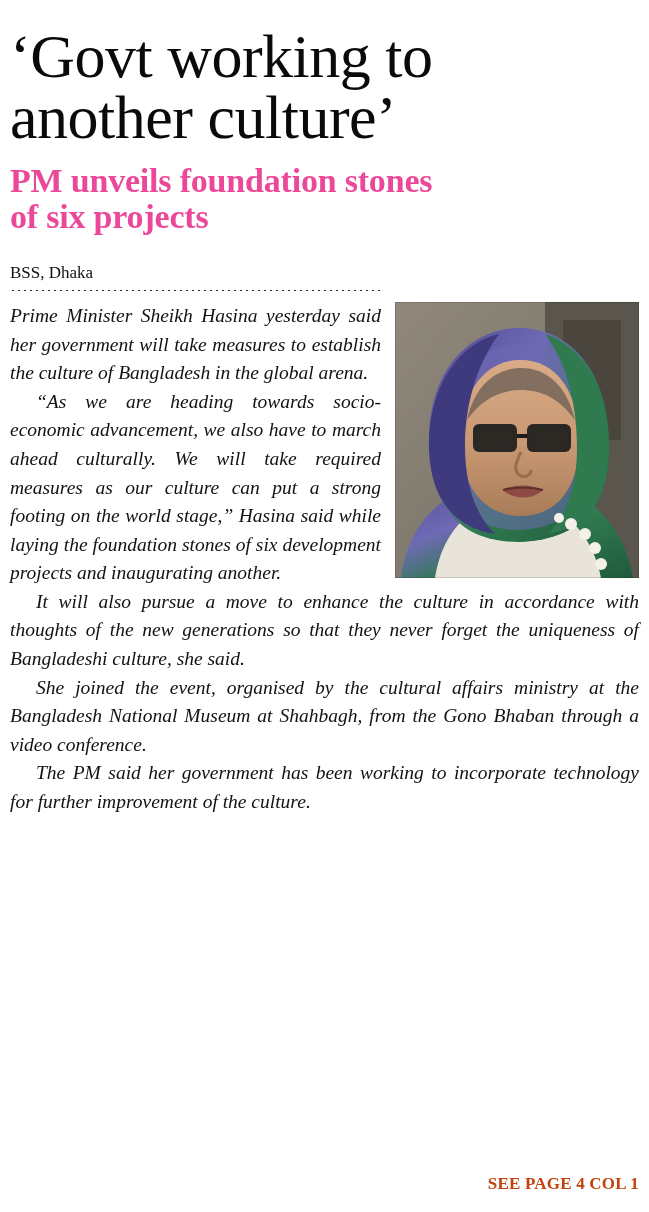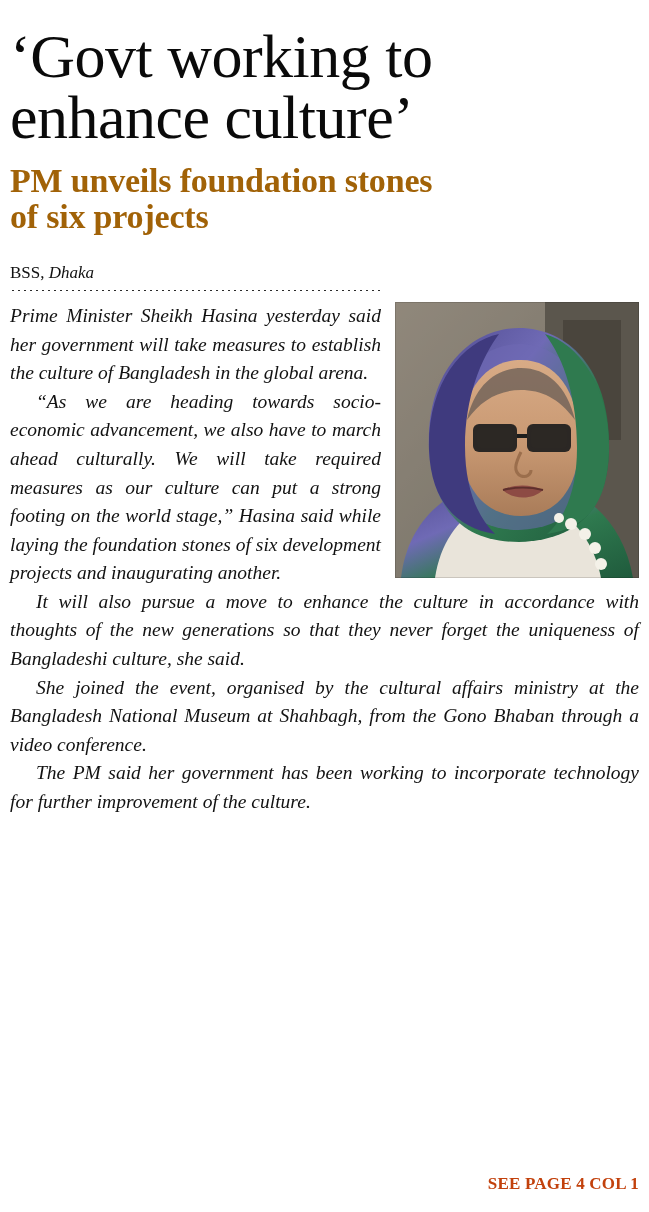--- a/index.html
+++ b/index.html
@@ -42,37 +42,36 @@
     display: block;
     white-space: nowrap;
   }
   .subhead {
     font-family: "Liberation Serif", serif;
     font-weight: bold;
     font-size: 34px;
     line-height: 1.08;
     margin: 14px 0 8px 0;
     letter-spacing: -0.2px;
-    color: #a16207;
+    color: #ec4899;
   }
   .subhead .line {
     display: block;
   }
   .byline {
     margin-top: 28px;
     font-size: 17px;
     line-height: 1;
     color: #111;
   }
   .byline .agency {
     font-weight: normal;
     font-family: "Liberation Serif", serif;
   }
   .byline .place {
-    font-style: italic;
     font-family: "Liberation Serif", serif;
   }
   .dotrule {
     margin-top: 8px;
     width: 370px;
     height: 3px;
     background-image: radial-gradient(circle, #2b2b2b 0.9px, transparent 1.1px);
     background-size: 6px 3px;
     background-repeat: repeat-x;
   }
@@ -118,21 +117,21 @@
 </style>
 </head>
 <body>
 
 <div class="page">
 
   <div class="article">
 
     <h1 class="headline">
       <span class="line">‘Govt working to</span>
-      <span class="line">enhance culture’</span>
+      <span class="line">another culture’</span>
     </h1>
 
     <h2 class="subhead">
       <span class="line">PM unveils foundation stones</span>
       <span class="line">of six projects</span>
     </h2>
 
     <div class="byline">
       <span class="agency">BSS,</span>
       <span class="place">Dhaka</span>

